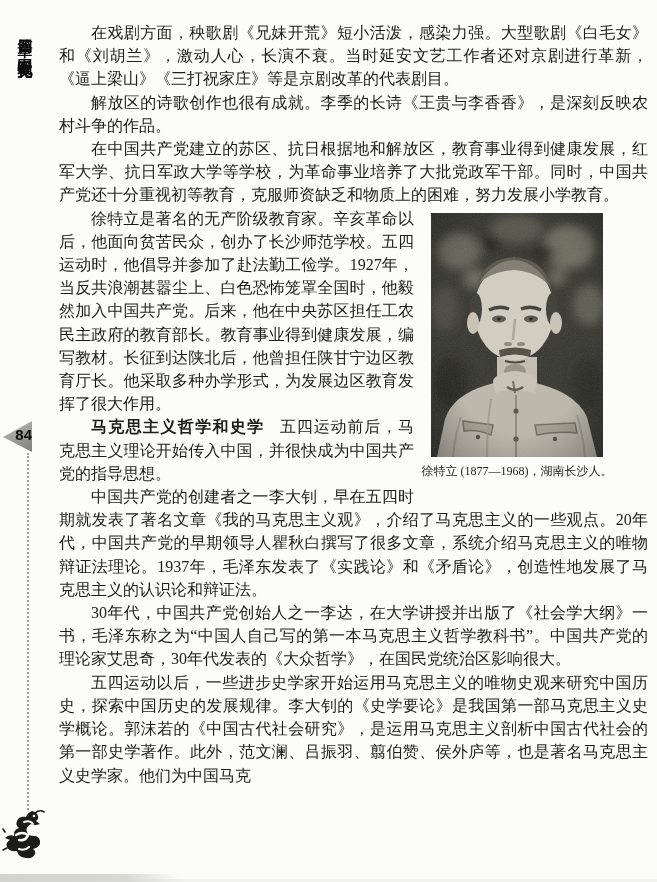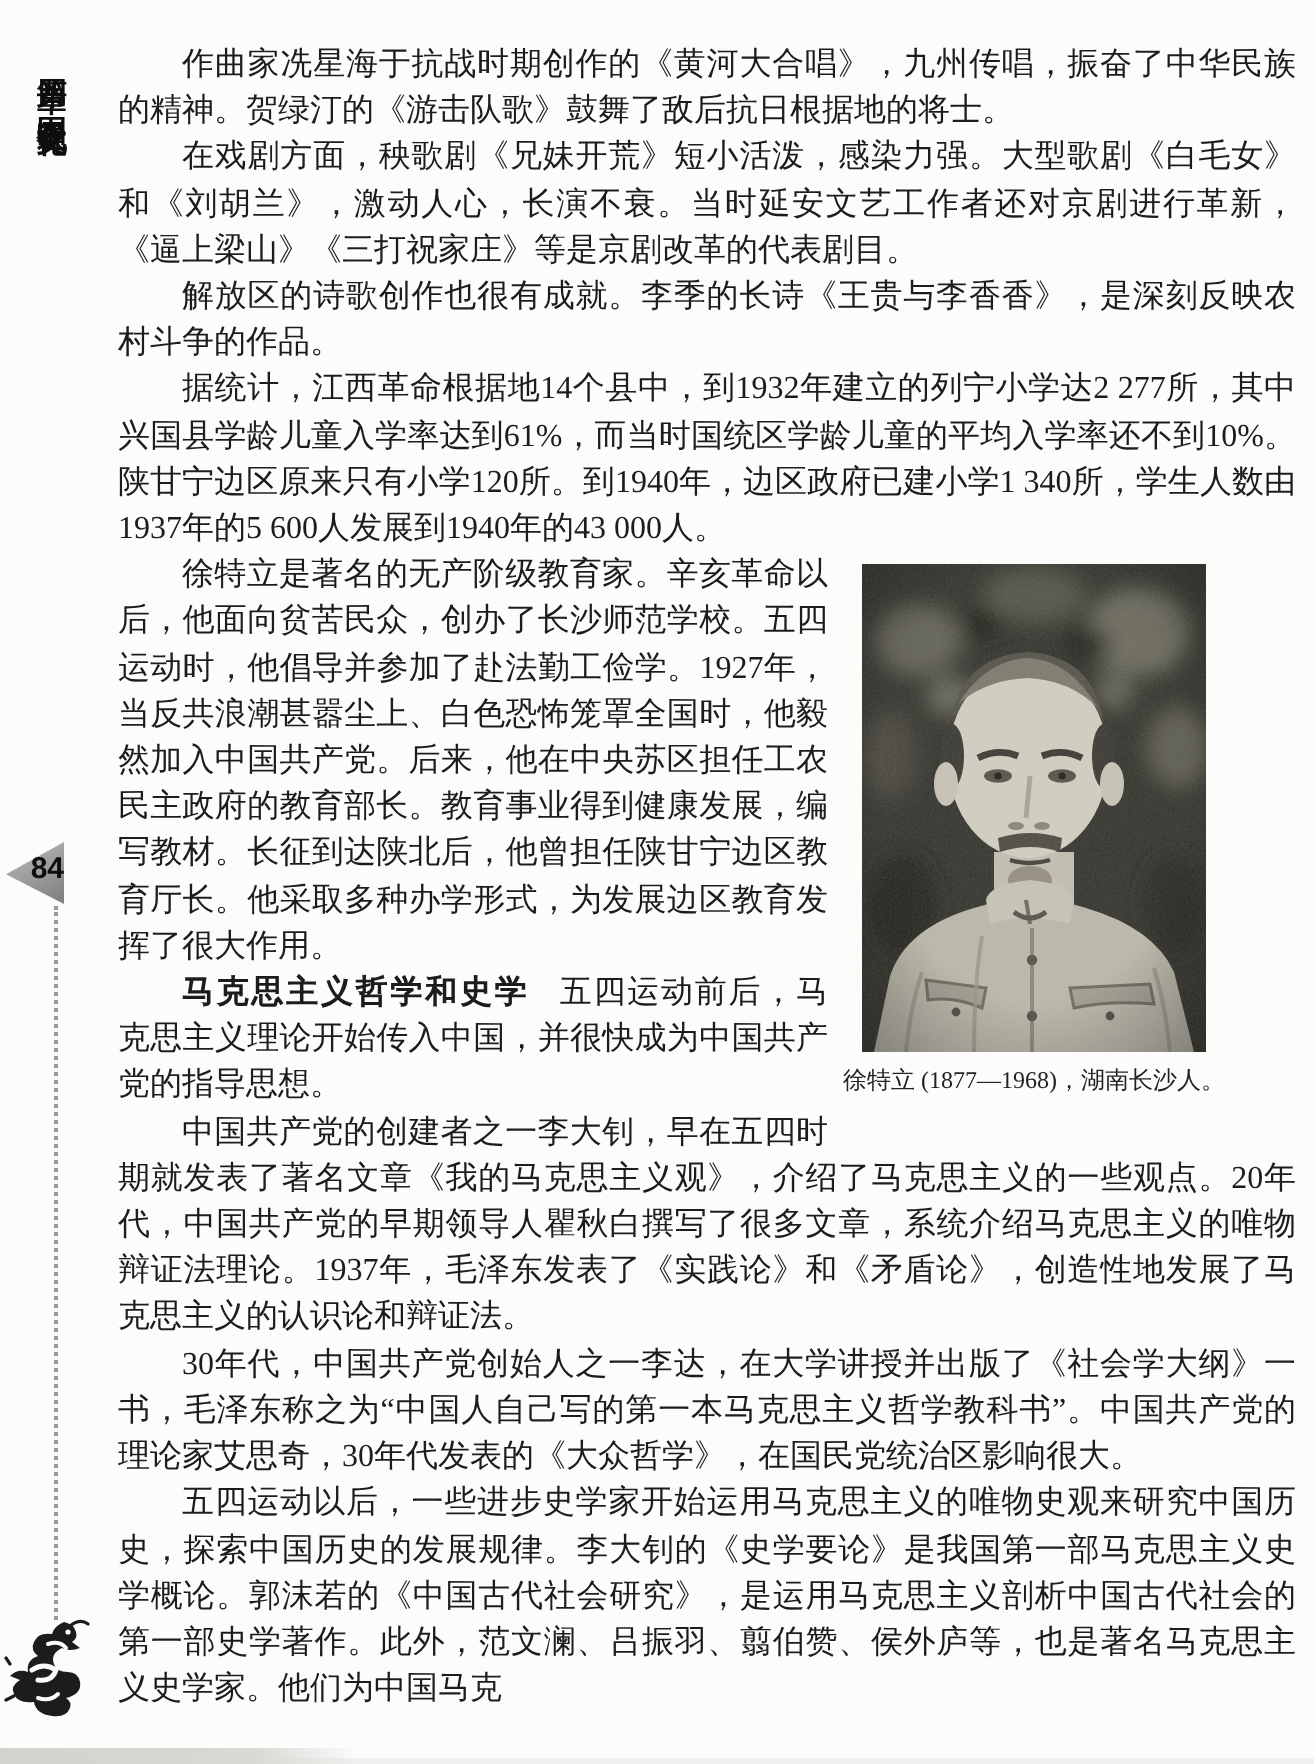--- a/index.html
+++ b/index.html
@@ -84,24 +84,23 @@
         <path fill="none" stroke="#1c1c1a" stroke-width="1.6" stroke-linecap="round" d="M33,5 q5,-4 9,-1 M3,24 l-2,-3 M5,40 l-4,2"></path>
         <circle cx="32" cy="8" r="1.3" fill="#fbfbfa"></circle>
       </g>
     </svg>
   </div>
 
   <div class="bottom-hairline"></div>
   <div class="bottom-edge"></div>
 
   <div class="content">
-    <p>作曲家冼星海于抗战时期创作的《黄河大合唱》，九州传唱，振奋了中华民族的精神。贺绿汀的《游击队歌》鼓舞了敌后抗日根据地的将士。</p>
     <p>在戏剧方面，秧歌剧《兄妹开荒》短小活泼，感染力强。大型歌剧《白毛女》和《刘胡兰》，激动人心，长演不衰。当时延安文艺工作者还对京剧进行革新，《逼上梁山》《三打祝家庄》等是京剧改革的代表剧目。</p>
     <p>解放区的诗歌创作也很有成就。李季的长诗《王贵与李香香》，是深刻反映农村斗争的作品。</p>
-    <p>据统计，江西革命根据地14个县中，到1932年建立的列宁小学达2 277所，其中兴国县学龄儿童入学率达到61%，而当时国统区学龄儿童的平均入学率还不到10%。陕甘宁边区原来只有小学120所。到1940年，边区政府已建小学1 340所，学生人数由1937年的5 600人发展到1940年的43 000人。</p>
+    <p>在中国共产党建立的苏区、抗日根据地和解放区，教育事业得到健康发展，红军大学、抗日军政大学等学校，为革命事业培养了大批党政军干部。同时，中国共产党还十分重视初等教育，克服师资缺乏和物质上的困难，努力发展小学教育。</p>
 
     <figure class="portrait">
       <svg viewBox="0 0 172 244" xmlns="http://www.w3.org/2000/svg">
         <defs>
           <filter id="blurF" x="-20%" y="-20%" width="140%" height="140%">
               <feGaussianBlur stdDeviation="5"></feGaussianBlur>
             </filter>
           <filter id="grainF" x="0" y="0" width="100%" height="100%">
             <feTurbulence type="fractalNoise" baseFrequency="0.9" numOctaves="2"></feTurbulence>
             <feColorMatrix type="matrix" values="0 0 0 0 0.55  0 0 0 0 0.55  0 0 0 0 0.5  0 0 0 0.55 0"></feColorMatrix>

